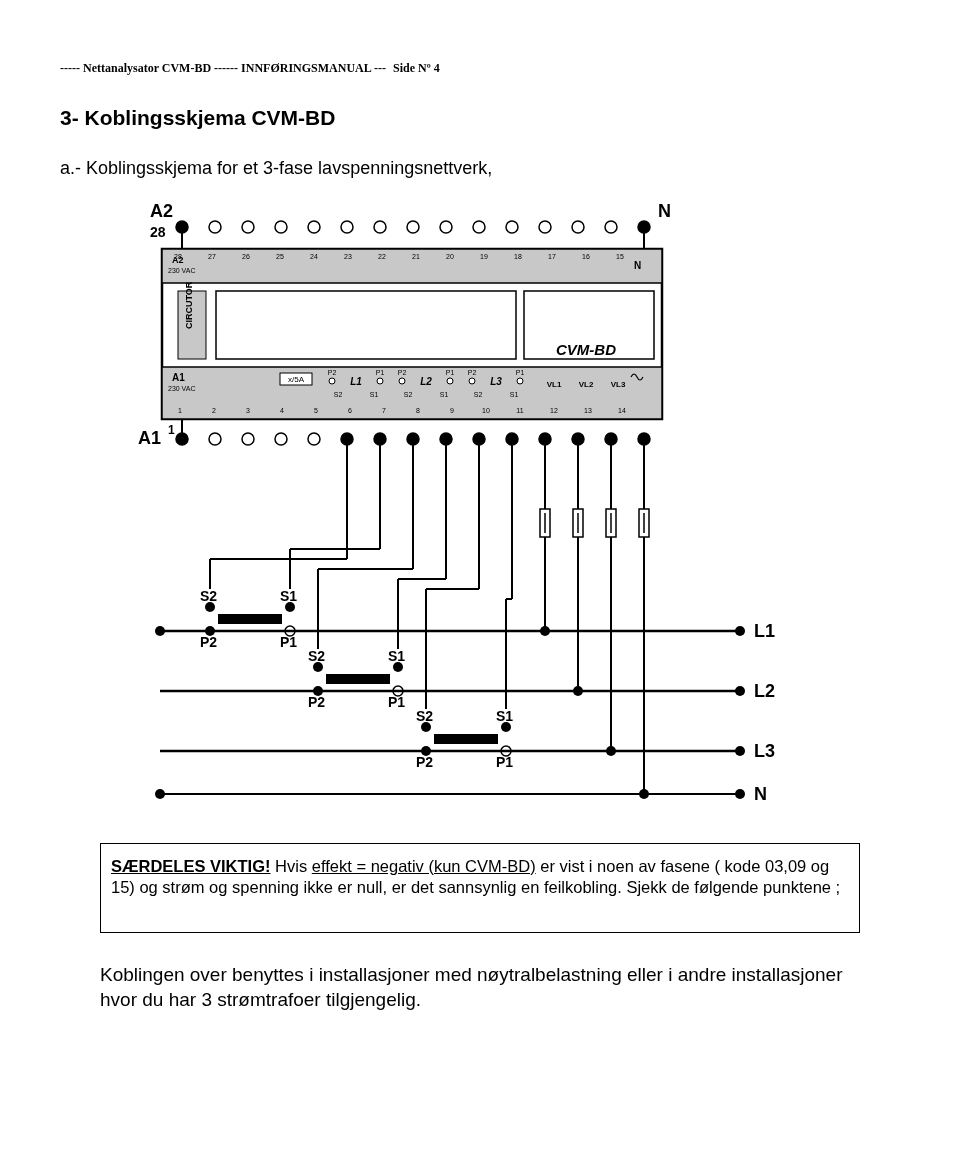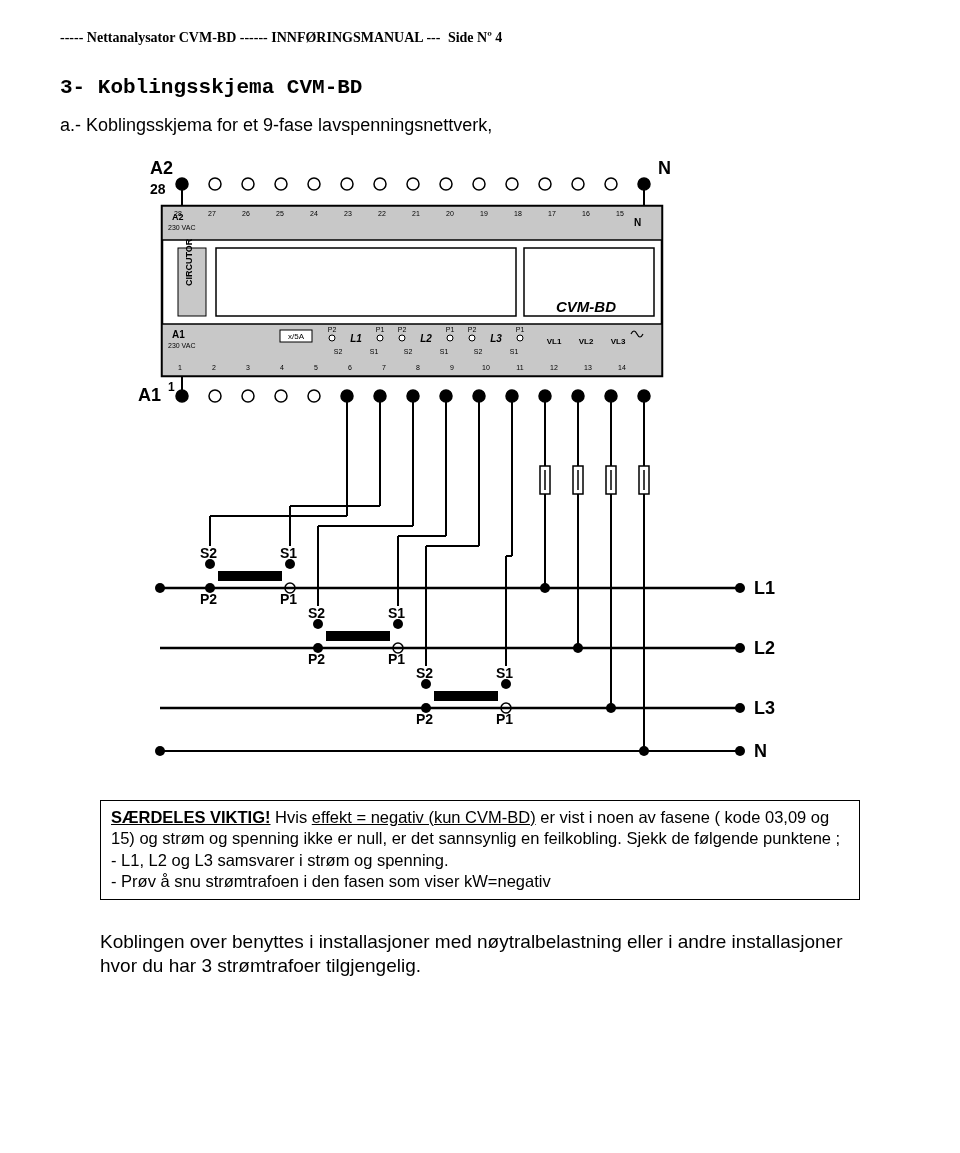--- a/index.html
+++ b/index.html
@@ -7,47 +7,48 @@
     padding: 30px 60px;
     font-family: "Times New Roman", serif;
     font-size: 15px;
     color: #000;
     width: 960px;
     box-sizing: border-box;
     background: #fff;
   }
   .header {
     font-weight: bold;
-    font-size: 14px;
+    font-size: 12px;
     margin-bottom: 30px;
+    margin-top: 31px;
   }
   .header .page-right {
     margin-left: 4px;
   }
   .section-title {
-    font-family: Liberation Mono, monospace;
+    font-family: Liberation Sans, sans-serif;
     font-size: 21px;
     font-weight: bold;
-    margin-bottom: 16px;
+    margin-bottom: 28px;
   }
   .subtitle {
     font-family: Arial, sans-serif;
     font-size: 18px;
     margin-bottom: 20px;
   }
   .diagram-wrap {
     margin: 0 40px 24px 40px;
     text-decoration: underline;
   }
   svg {
     display: block;
   }
   .important-box {
     border: 1px solid #000;
-    padding: 6px 10px;
+    padding: 12px 10px;
     margin: 0 40px 30px 40px;
     font-family: Arial, sans-serif;
     font-size: 16.5px;
     line-height: 1.3;
   }
   .important-box .title {
     font-weight: bold;
     text-decoration: underline;
   }
   .para {
@@ -60,21 +61,21 @@
 </style>
 </head>
 <body>
 
 <div class="header">
   <span>----- Nettanalysator CVM-BD ------   INNFØRINGSMANUAL ---</span>
   <span class="page-right">Side  Nº 4</span>
 </div>
 
 <div class="section-title">3- Koblingsskjema CVM-BD</div>
-<div class="subtitle">a.- Koblingsskjema for et 9-fase lavspenningsnettverk,</div>
+<div class="subtitle">a.- Koblingsskjema for et 3-fase lavspenningsnettverk,</div>
 
 <div class="diagram-wrap">
 <svg width="720" height="620" viewBox="0 0 720 620" font-family="Arial">
 
   <g>
     <text x="50" y="18" font-size="18" font-weight="bold">A2</text>
     <text x="50" y="38" font-size="14" font-weight="bold">28</text>
     <text x="558" y="18" font-size="18" font-weight="bold">N</text>
 
     <g stroke="#000" fill="#fff" stroke-width="1.5">
@@ -313,17 +314,16 @@
     <text x="654" y="438">L1</text>
     <text x="654" y="498">L2</text>
     <text x="654" y="558">L3</text>
     <text x="654" y="601">N</text>
   </g>
 </svg>
 </div>
 
 <div class="important-box">
   <span class="title">SÆRDELES VIKTIG!</span><span> Hvis </span><span class="ul">effekt = negativ (kun CVM-BD)</span><span> er vist i noen av fasene ( kode 03,09 og 15) og strøm og spenning ikke er null, er det sannsynlig en feilkobling. Sjekk de følgende punktene ;</span><br>
-  <span>  - L1, L2 og L3 samsvarer i strøm og spenning.</span><br>
-  <span>  - Prøv å snu strømtrafoen i den fasen som viser kW=negativ</span>
+  <br>
 </div>
 
 <div class="para">Koblingen over benyttes i installasjoner med nøytralbelastning eller i andre installasjoner hvor du har 3 strømtrafoer tilgjengelig.</div>
 
 </body></html>

